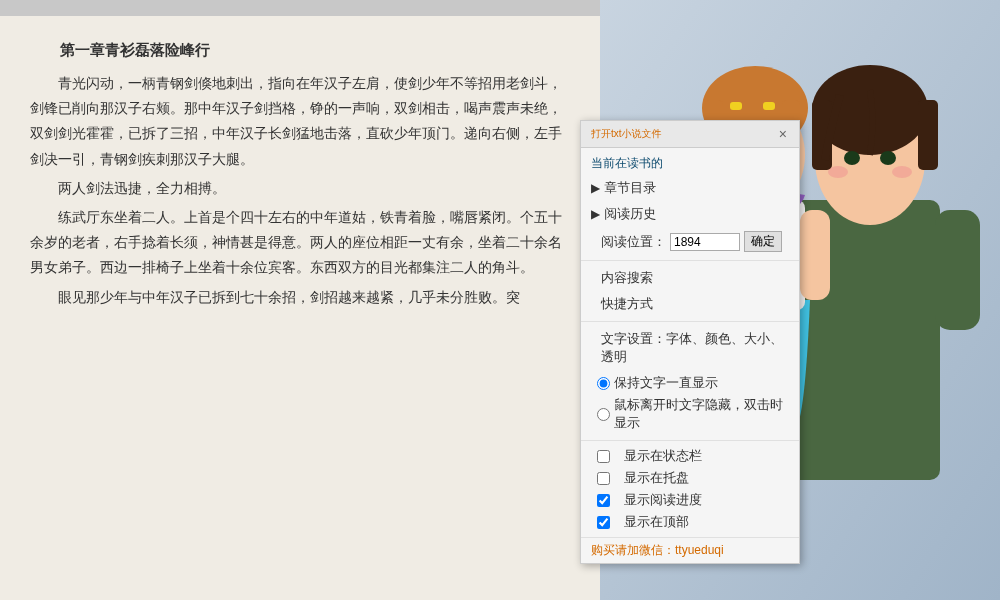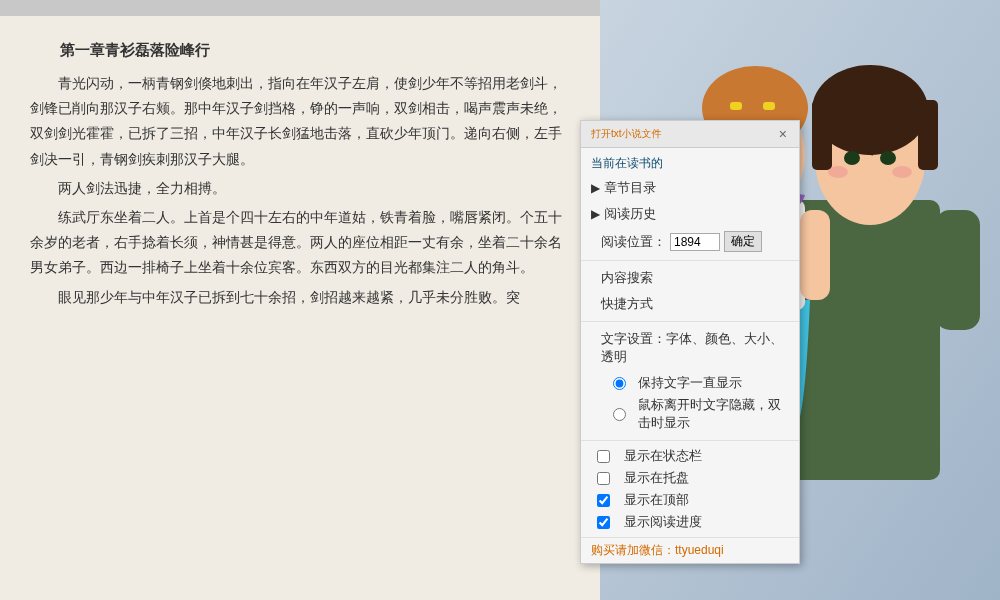--- a/index.html
+++ b/index.html
@@ -130,21 +130,21 @@
       align-items: center;
       padding: 4px 10px 4px 20px;
       gap: 4px;
     }
 
     .read-pos-label {
       color: #333;
     }
 
     .read-pos-input {
-      width: 50px;
+      width: 70px;
       border: 1px solid #aaa;
       padding: 1px 3px;
       font-size: 12px;
       background: white;
     }
 
     .read-pos-btn {
       background: #e0e0e0;
       border: 1px solid #aaa;
       padding: 1px 6px;
@@ -153,22 +153,22 @@
     }
 
     
     .radio-group {
       padding: 2px 0;
     }
 
     .radio-item {
       display: flex;
       align-items: center;
-      padding: 2px 10px 2px 32px;
-      gap: 12px;
+      padding: 2px 10px 2px 16px;
+      gap: 4px;
       cursor: pointer;
       color: #333;
     }
 
     .radio-input {
       width: 13px;
       height: 13px;
       cursor: pointer;
     }
 
@@ -330,23 +330,23 @@
     <label class="checkbox-item">
       <input class="checkbox-input" type="checkbox" style="">
       <span>显示在状态栏</span>
     </label>
     <label class="checkbox-item">
       <input class="checkbox-input" type="checkbox" style="">
       <span>显示在托盘</span>
     </label>
     <label class="checkbox-item">
       <input class="checkbox-input" type="checkbox" checked="" style="">
-      <span>显示在顶部</span>
+      <span>显示阅读进度</span>
     </label>
     <label class="checkbox-item">
       <input class="checkbox-input" type="checkbox" checked="" style="">
-      <span>显示阅读进度</span>
+      <span>显示在顶部</span>
     </label>
   </div>
 
   <div class="menu-footer-item">购买请加微信：ttyueduqi</div>
 
 </div>
 
 </body></html>

